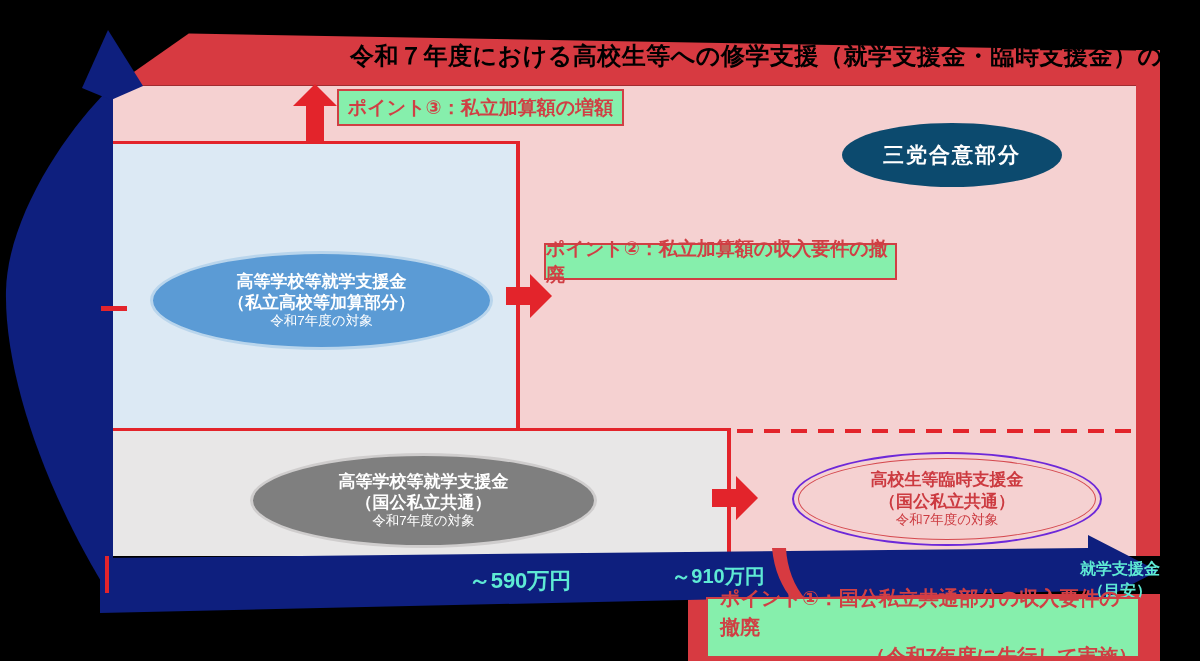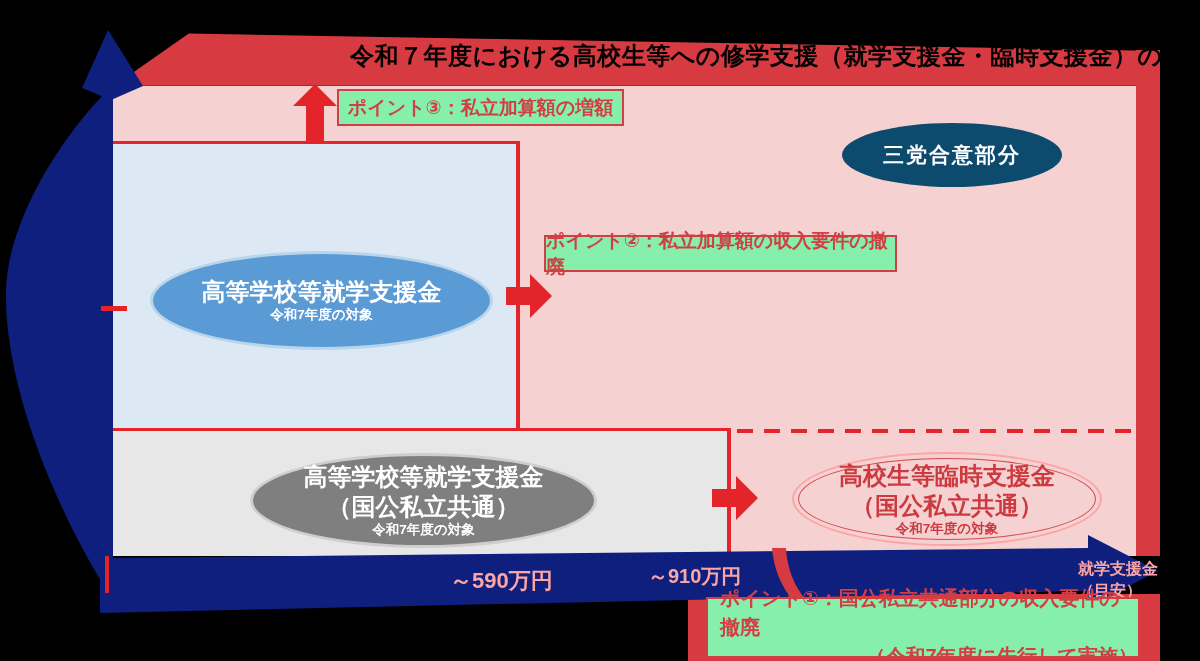--- a/index.html
+++ b/index.html
@@ -18,46 +18,46 @@
   #blue-box{left:113px;top:141px;width:403px;height:287px;background:#dce9f4;
             border-top:3px solid #e3242b;border-right:4px solid #e3242b;}
   #gray-box{left:113px;top:428px;width:614px;height:125px;background:#e8e7e7;
             border-top:3px solid #e3242b;border-right:4px solid #e3242b;}
   #dashed-line{left:737px;top:429px;width:399px;height:4px;
             background:repeating-linear-gradient(90deg,#e3242b 0 16px,transparent 16px 27px);}
 
   
   #main-title{left:350px;top:40px;width:810px;color:#000;font-size:24px;font-weight:bold;
               white-space:nowrap;letter-spacing:0.5px;}
-  .axis-text{color:#fca5a5;font-weight:bold;}
+  .axis-text{color:#5eead4;font-weight:bold;text-align:center;}
   #tick-590{left:450px;top:566px;width:140px;font-size:22px;}
   #tick-910{left:648px;top:563px;width:140px;font-size:20px;}
   #x-axis-label{left:1078px;top:558px;width:84px;font-size:16px;line-height:1.35;}
 
   
   .ellipse{border-radius:50%;display:flex;flex-direction:column;align-items:center;
            justify-content:center;text-align:center;line-height:1.25;}
   #ellipse-private{left:150px;top:251px;width:337px;height:93px;background:#5b9bd5;
                    border:3px solid #b9d5ec;color:#fff;}
   #ellipse-common{left:250px;top:453px;width:341px;height:89px;background:#7f7f7f;
                   border:3px solid #cfcdcd;color:#fff;}
   #ellipse-sanpa{left:842px;top:123px;width:220px;height:64px;background:#0c4a6e;
                  color:#fff;font-size:21px;font-weight:bold;letter-spacing:2px;}
-  #ellipse-rinji{left:792px;top:452px;width:306px;height:90px;border:2px solid #fca5a5;
+  #ellipse-rinji{left:792px;top:452px;width:306px;height:90px;border:2px solid #6d28d9;
                  color:#cc3a40;}
   #rinji-inner-ring{left:4px;top:4px;right:4px;bottom:4px;border:1.5px solid #d5494f;
                  border-radius:50%;}
-  .el-l1,.el-l2{font-size:24px;font-weight:bold;}
-  .el-l3{font-size:13.5px;font-weight:bold;}
+  .el-l1,.el-l2{font-size:17px;font-weight:bold;}
+  .el-l3{font-size:13.5px;font-weight:normal;}
 
   
   .point-box{background:#86efac;border:2.5px solid #d03f44;color:#d03f44;font-weight:bold;
              display:flex;align-items:center;justify-content:center;}
   #point3-box{left:337px;top:89px;width:283px;height:33px;font-size:19px;}
-  #point2-box{left:544px;top:235px;width:349px;height:33px;font-size:19px;}
+  #point2-box{left:544px;top:243px;width:349px;height:33px;font-size:19px;}
   #point1-box{left:706px;top:597px;width:434px;height:61px;font-size:20px;
               flex-direction:column;align-items:flex-end;justify-content:center;
               padding-left:12px;box-sizing:border-box;line-height:1.45;}
 
   svg{position:absolute;left:0;top:0;}
 </style>
 </head>
 <body>
 
 <div id="canvas">
@@ -87,20 +87,21 @@
 
   <div class="abs axis-text" id="tick-590">～590万円</div>
   <div class="abs axis-text" id="tick-910">～910万円</div>
   <div class="abs axis-text" id="x-axis-label">
     <div>就学支援金</div>
     <div>（目安）</div>
   </div>
 
   <div class="abs ellipse" id="ellipse-private">
     <div class="el-l1">高等学校等就学支援金</div>
+    <div class="el-l2">（私立高校等加算部分）</div>
     <div class="el-l3">令和7年度の対象</div>
   </div>
 
   <div class="abs ellipse" id="ellipse-common">
     <div class="el-l1">高等学校等就学支援金</div>
     <div class="el-l2">（国公私立共通）</div>
     <div class="el-l3">令和7年度の対象</div>
   </div>
 
   <div class="abs ellipse" id="ellipse-sanpa">三党合意部分</div>

